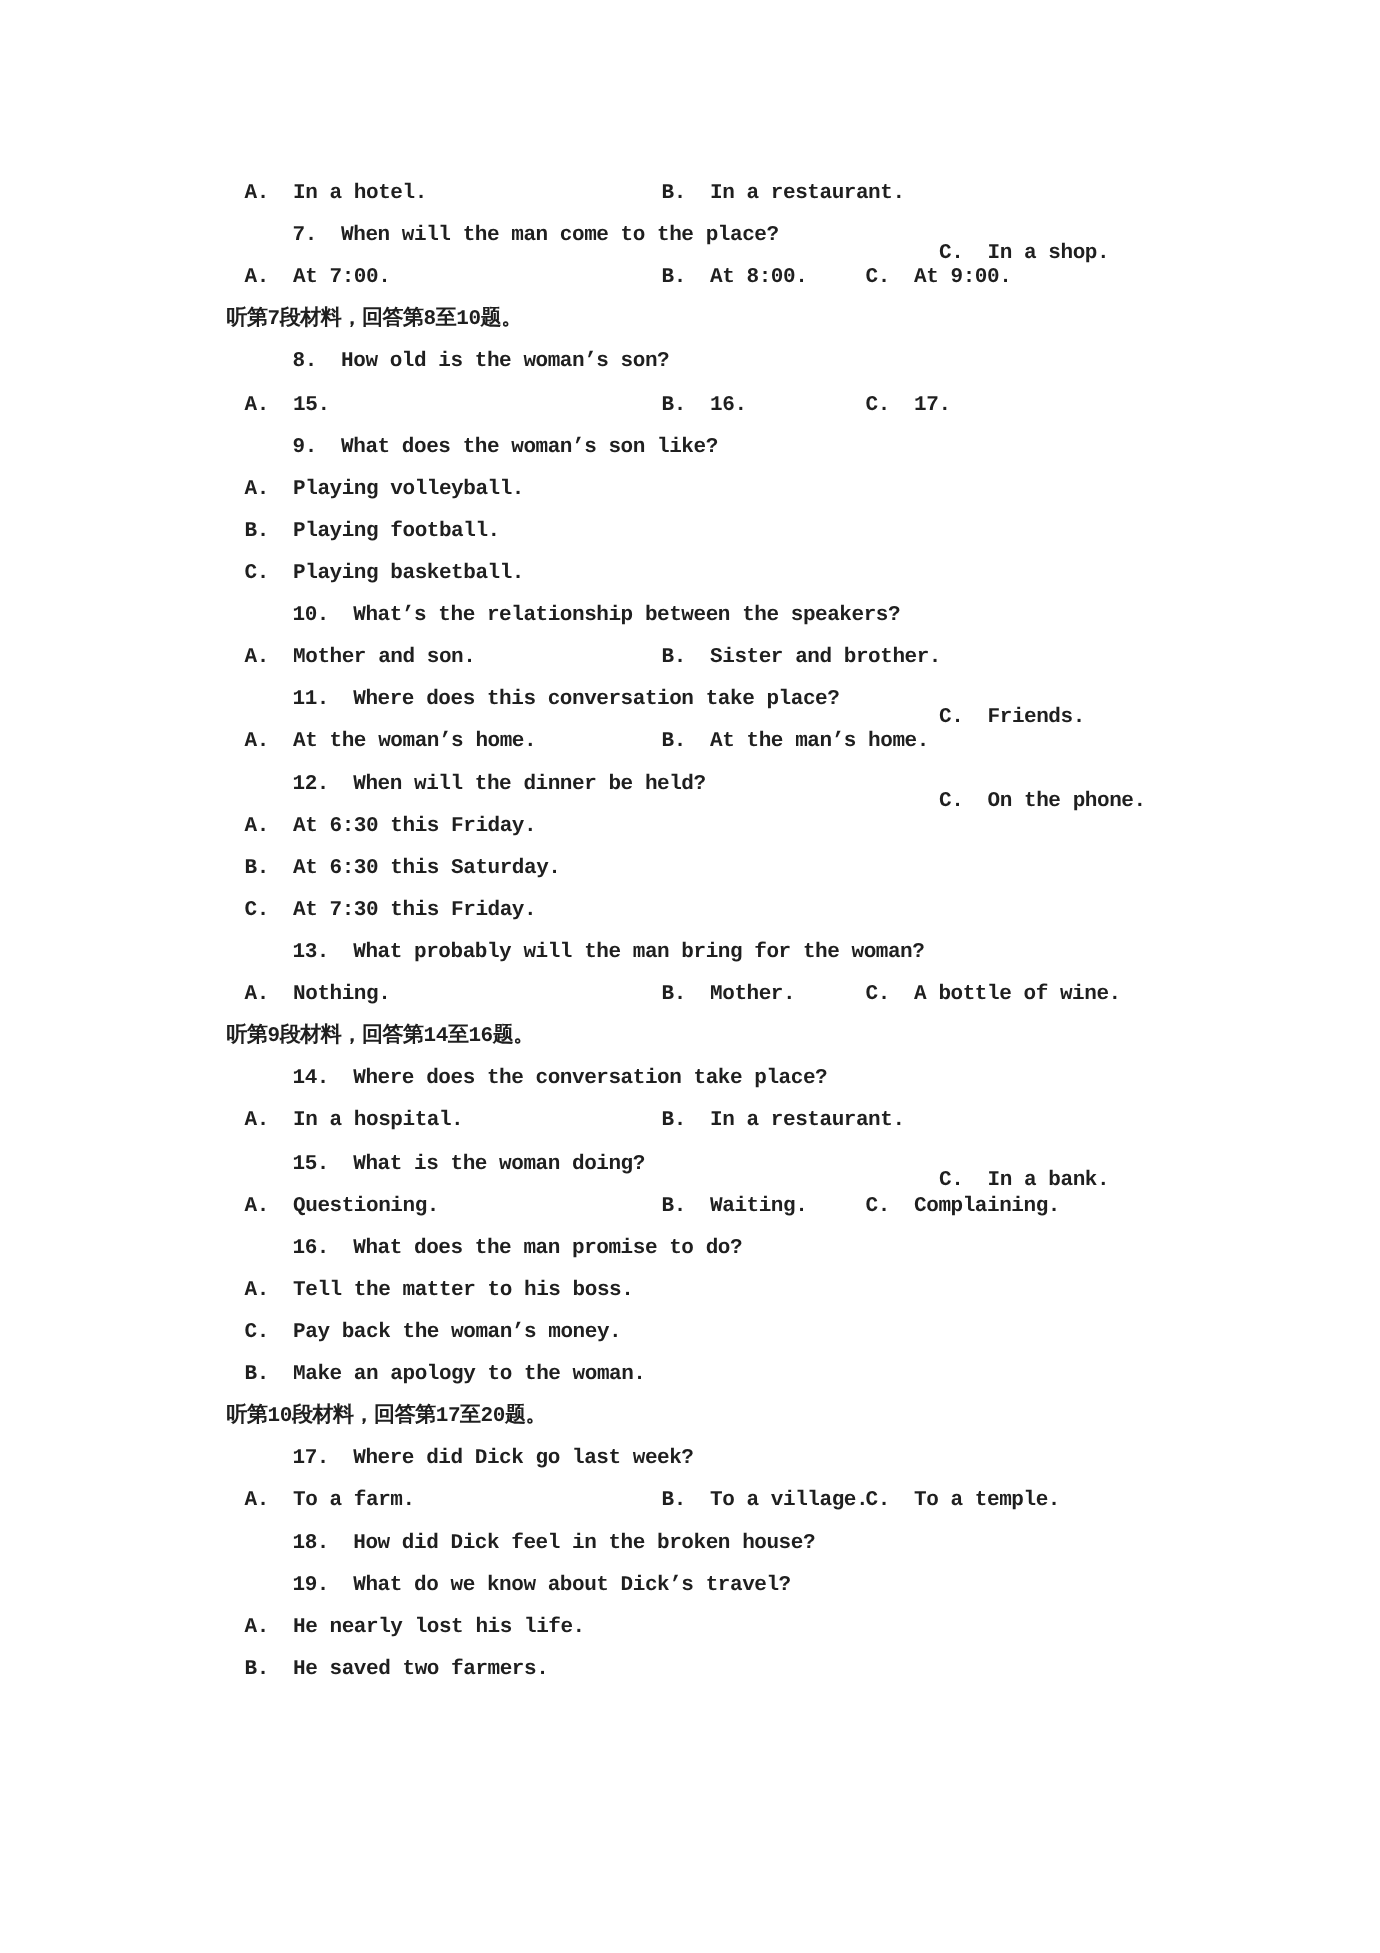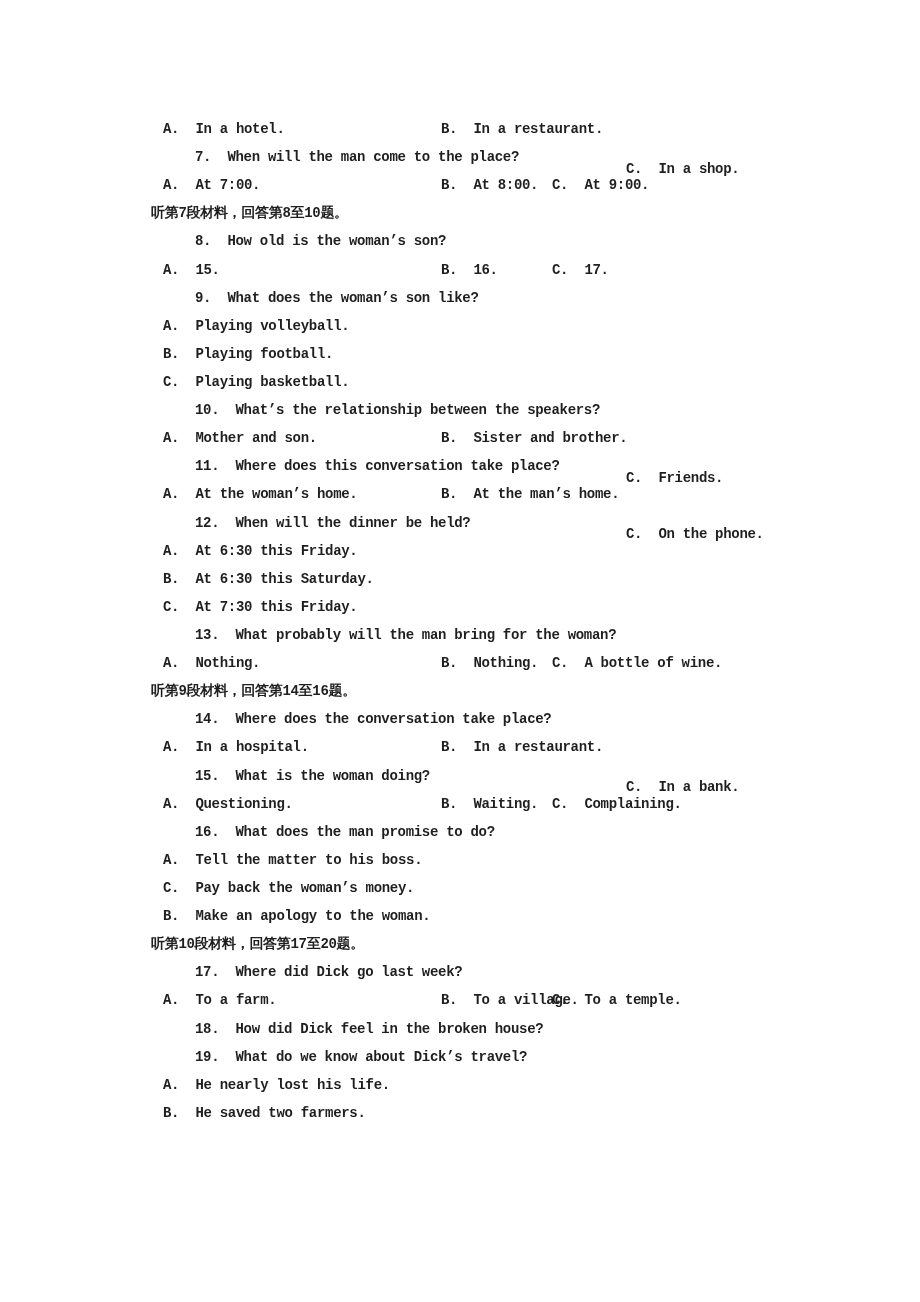--- a/index.html
+++ b/index.html
@@ -30,21 +30,21 @@
   .cell {
     position: absolute;
     top: 0;
     line-height: 28.12px;
     white-space: pre;
     letter-spacing: -0.3px;
   }
   .col-a  { left: 163px; }
   .col-q  { left: 163px; margin-left: 32px; }
   .col-b  { left: 397px; margin-left: 44px; }
-  .col-cn { left: 552px; text-align: right; }  
+  .col-cn { left: 577px; text-align: right; }  
   .col-cw { left: 626px; margin-top: 40px; }  
   .col-zh { left: 151px; font-family: "Liberation Mono", "DejaVu Sans", sans-serif; }
 </style>
 </head>
 <body>
 
 <div class="page" style="background: rgb(255, 255, 255); color: rgb(31, 31, 31);">
   <div class="doc" id="doc">
       <div class="line">
         <span class="cell col-a">A.  In a hotel.</span>
@@ -108,21 +108,21 @@
         <span class="cell col-a">B.  At 6:30 this Saturday.</span>
       </div>
       <div class="line">
         <span class="cell col-a">C.  At 7:30 this Friday.</span>
       </div>
       <div class="line">
         <span class="cell col-q">13.  What probably will the man bring for the woman?</span>
       </div>
       <div class="line">
         <span class="cell col-a">A.  Nothing.</span>
-        <span class="cell col-b">B.  Nothing.</span>
+        <span class="cell col-b">B.  Mother.</span>
         <span class="cell col-cn">C.  A bottle of wine.</span>
       </div>
       <div class="line">
         <span class="cell col-zh">听第9段材料，回答第14至16题。</span>
       </div>
       <div class="line">
         <span class="cell col-q">14.  Where does the conversation take place?</span>
       </div>
       <div class="line">
         <span class="cell col-a">A.  In a hospital.</span>

